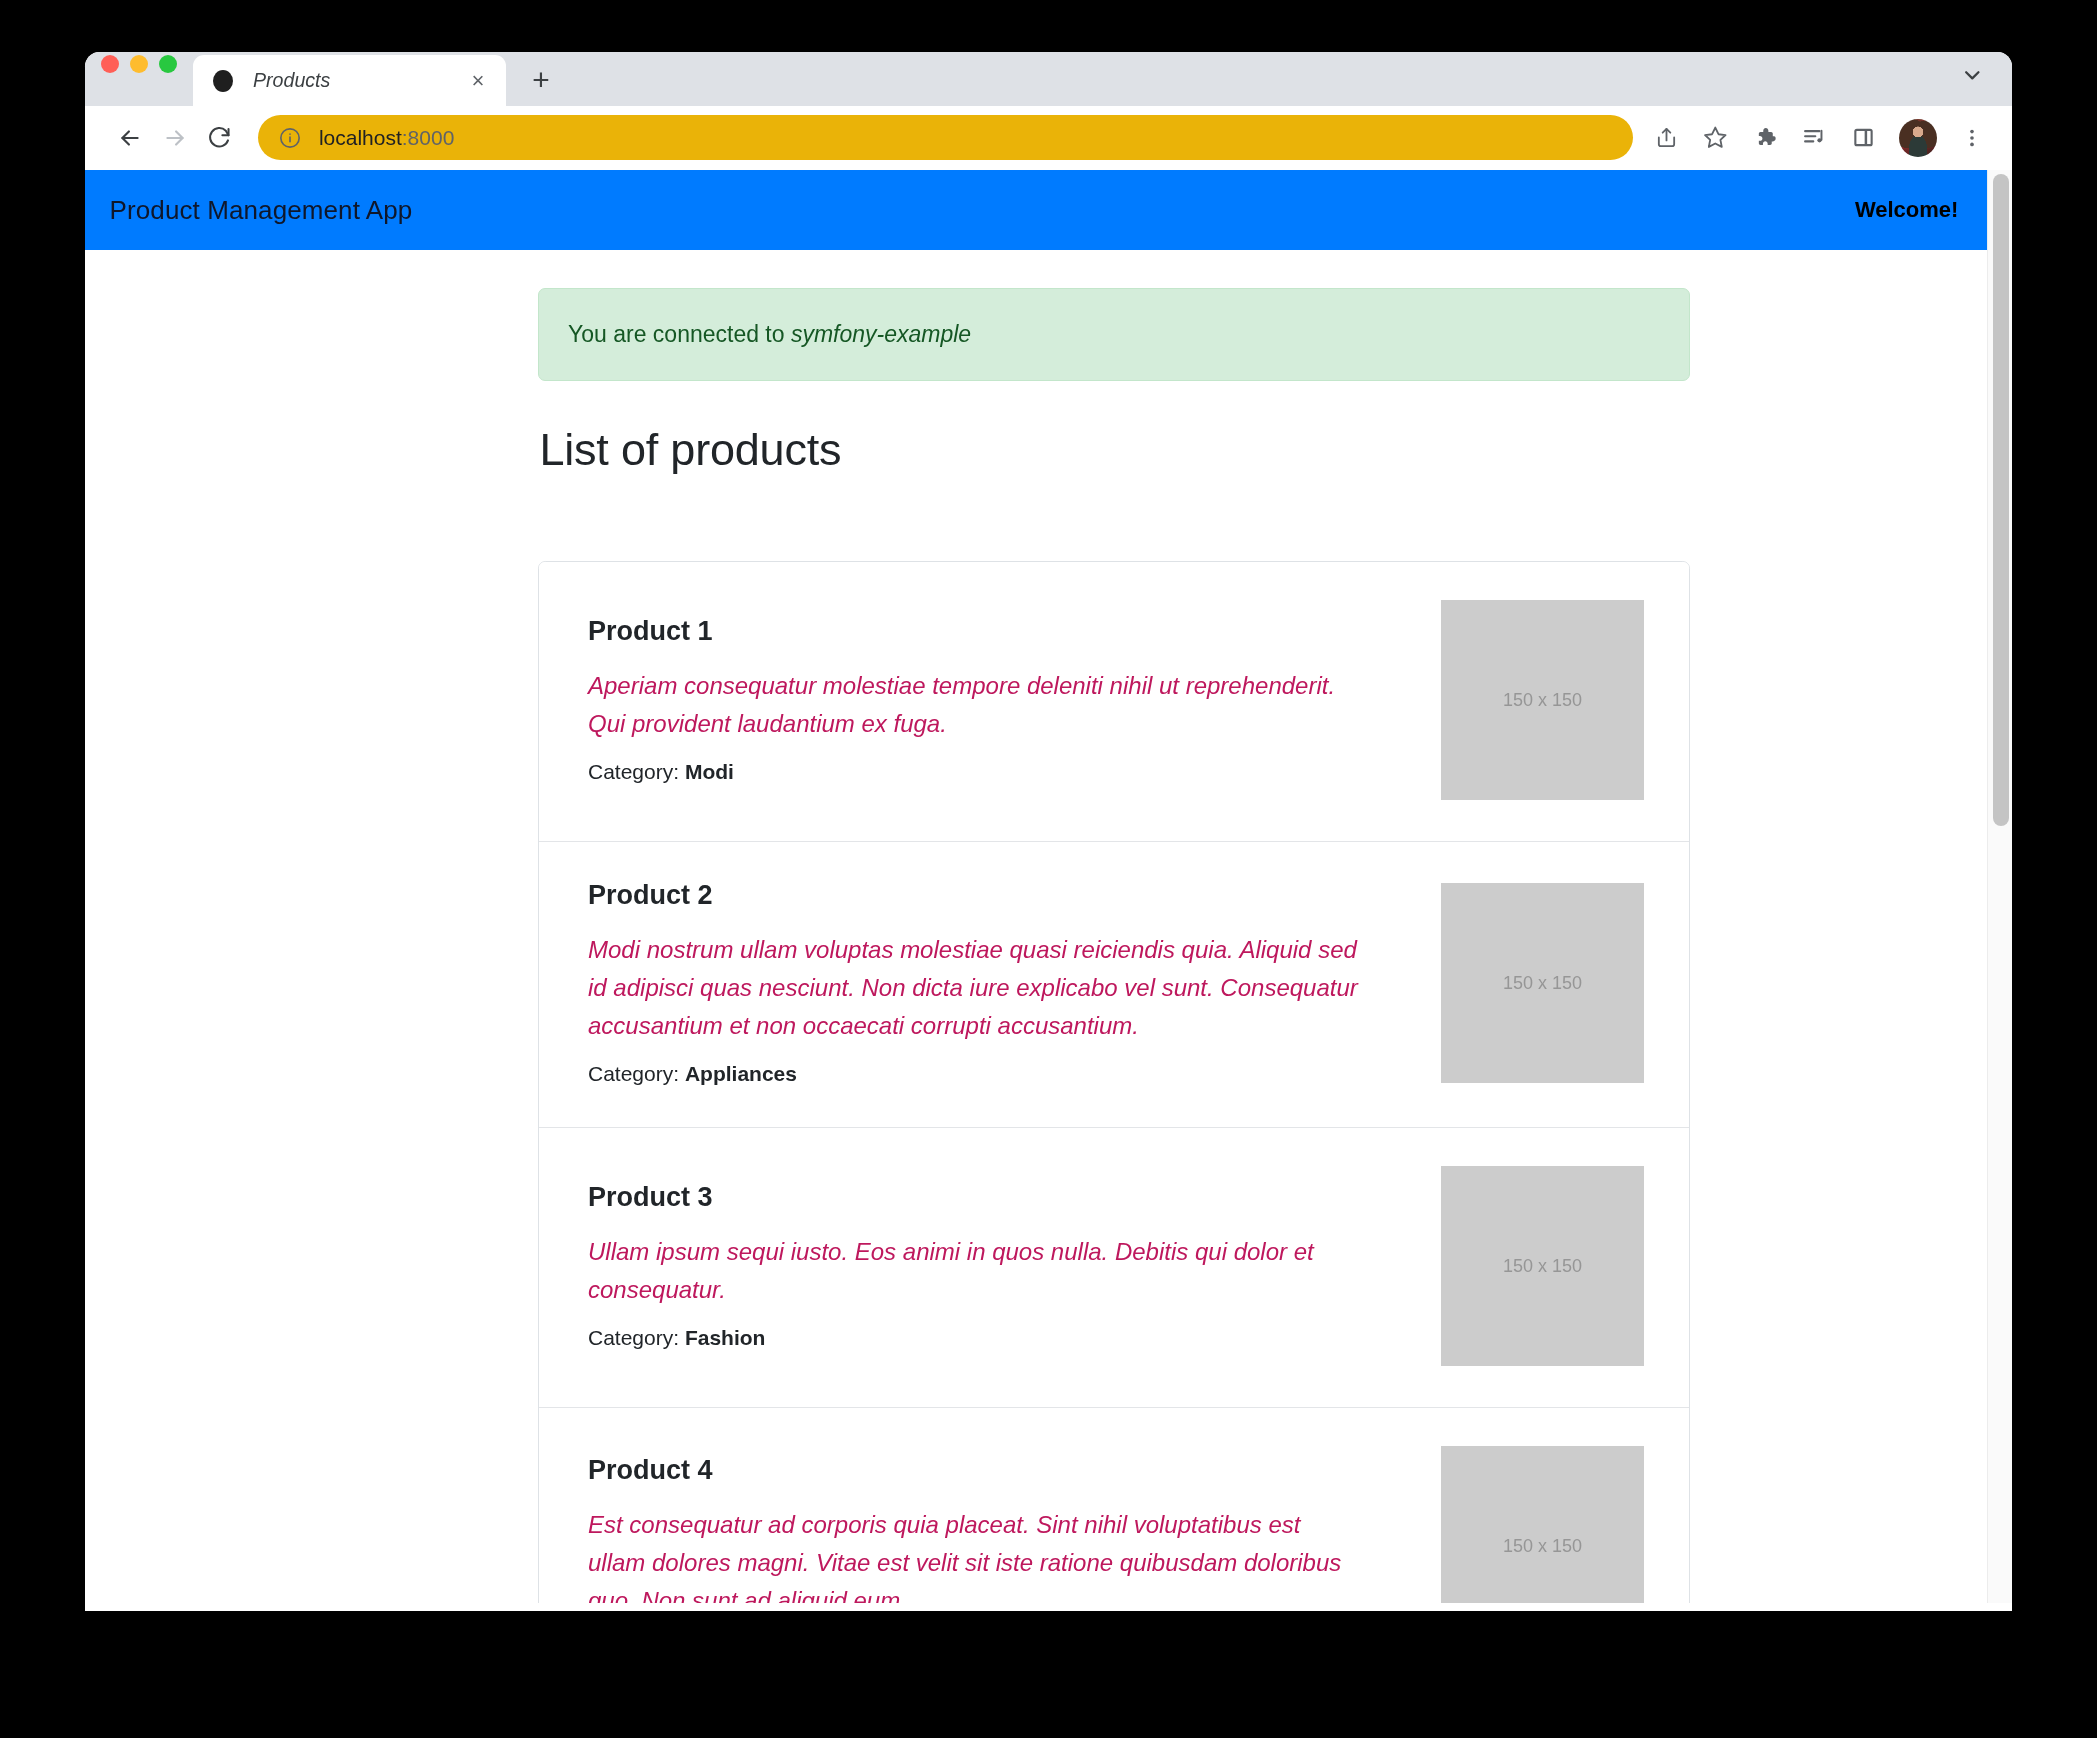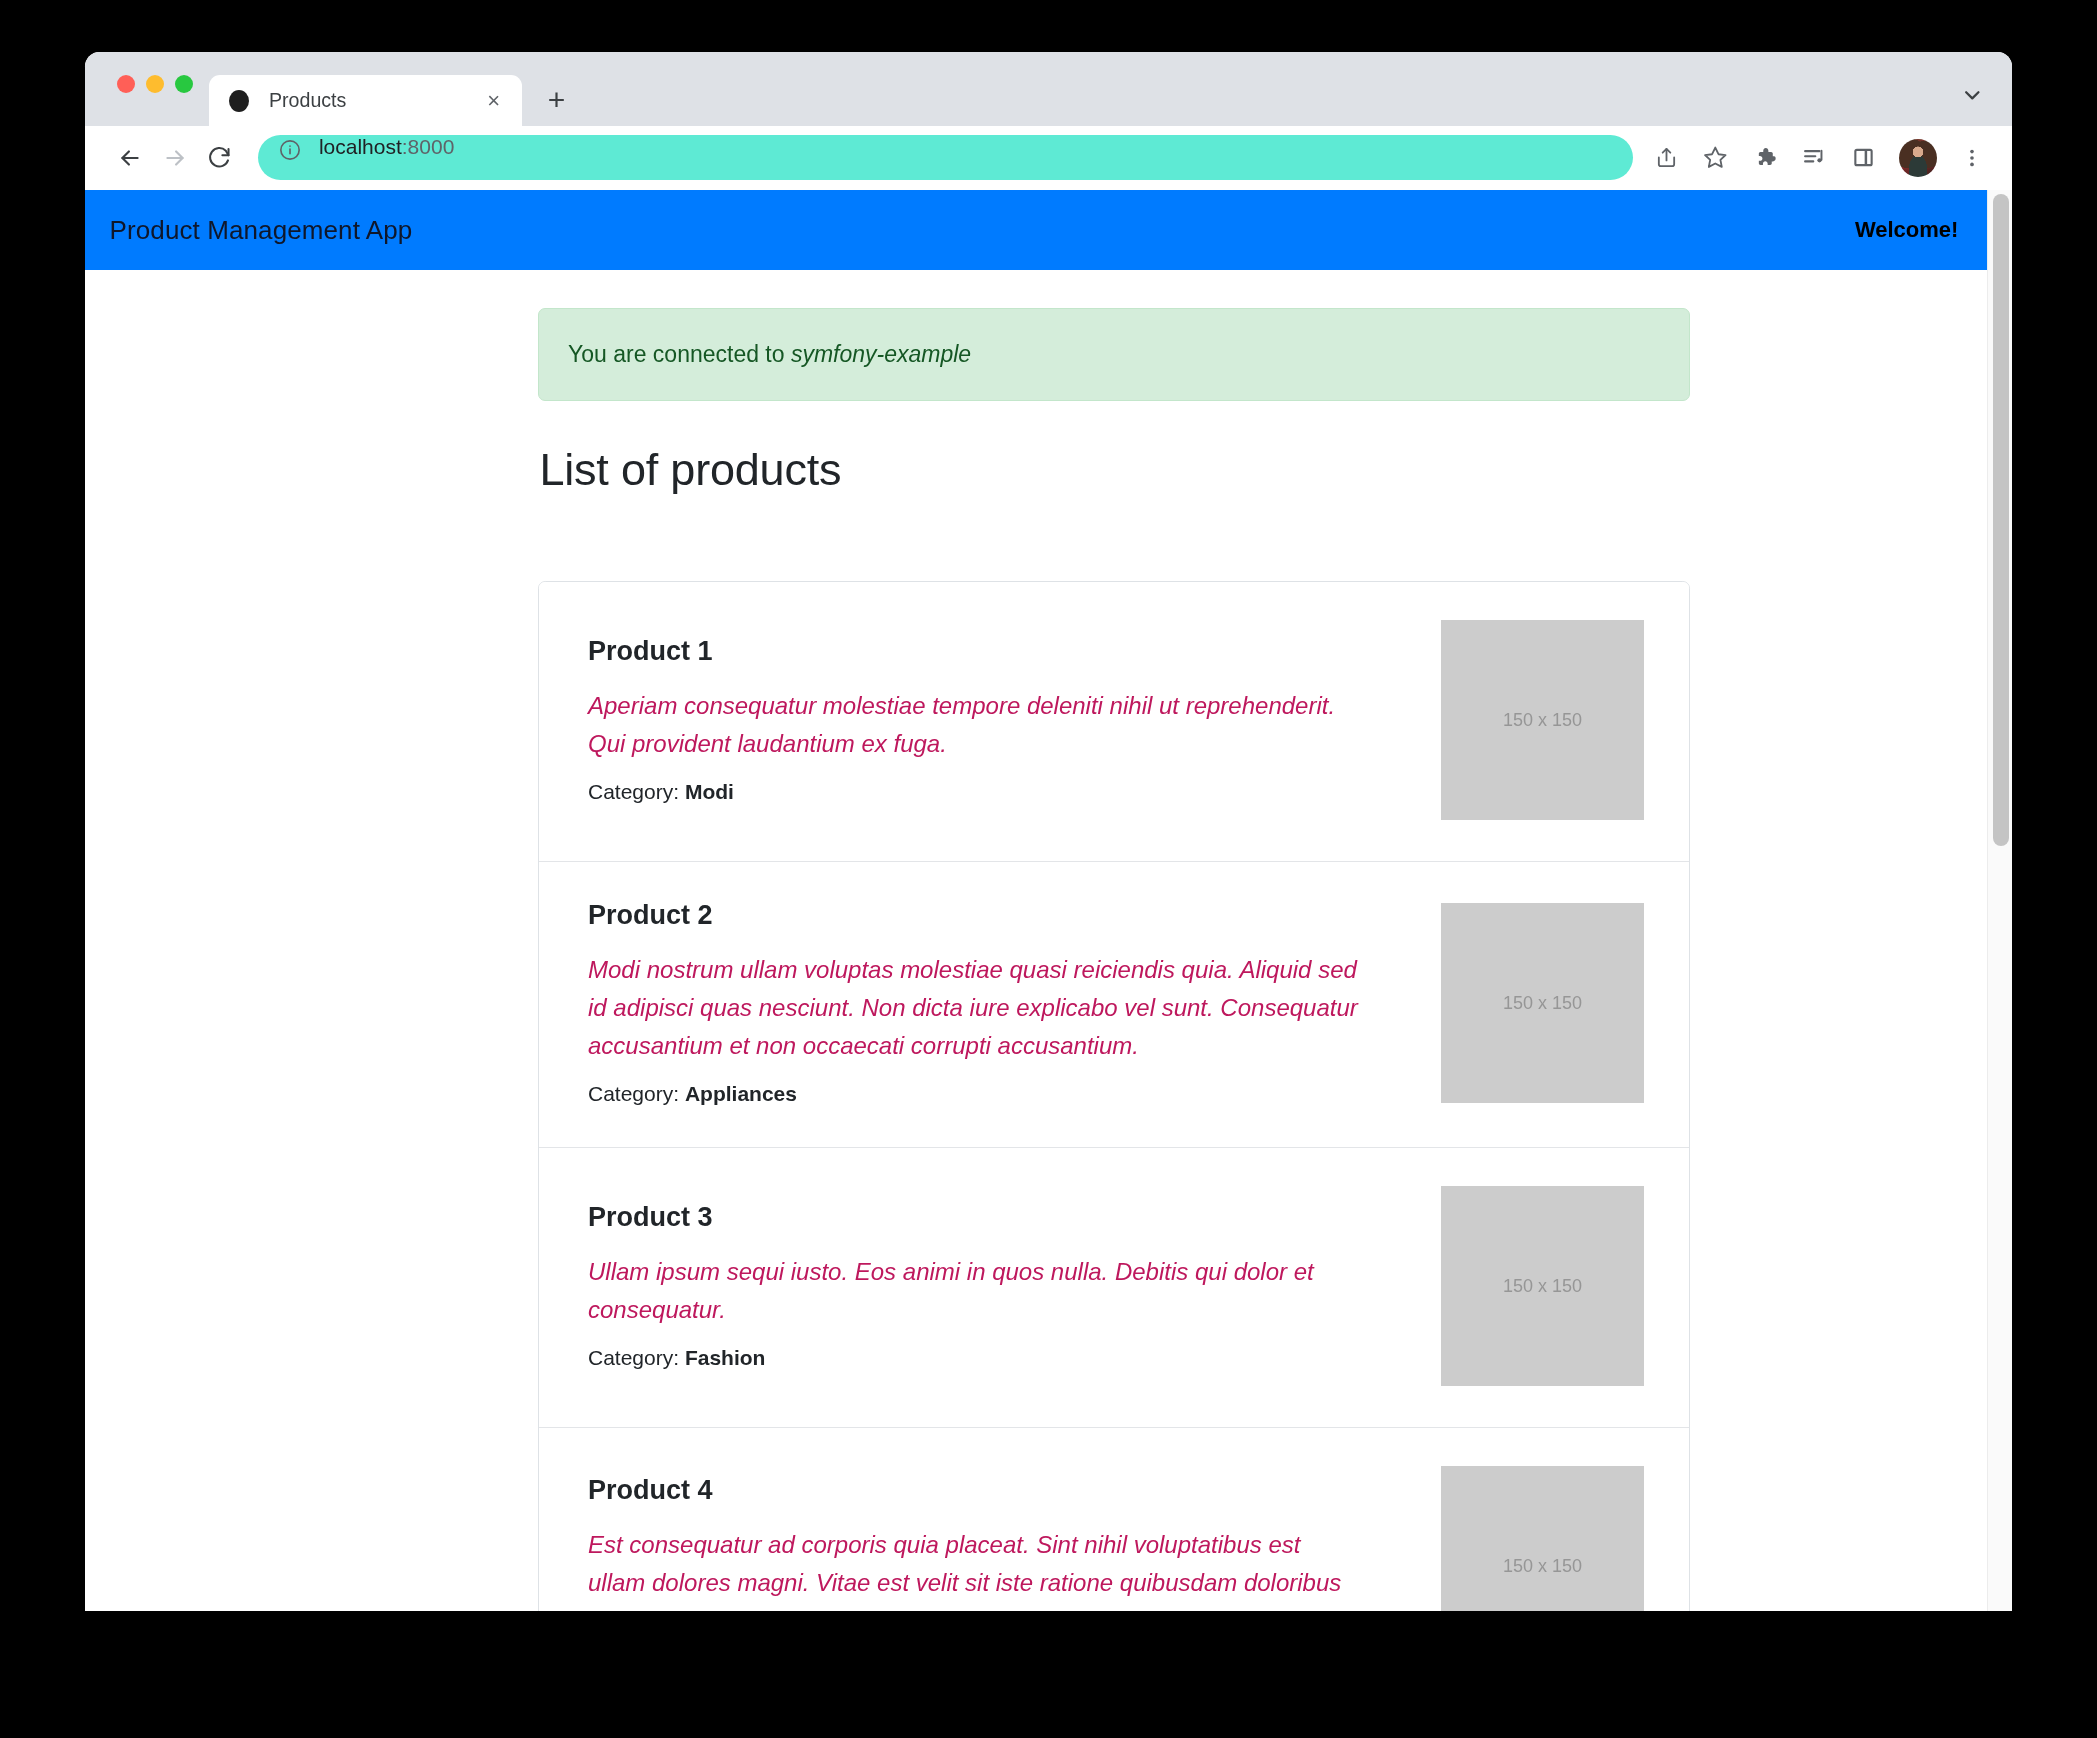--- a/index.html
+++ b/index.html
@@ -19,25 +19,26 @@
     width: 1927px; height: 1559px;
     background: #ffffff;
     border-radius: 14.5px 14.5px 0 0;
     overflow: hidden;
     box-shadow: 0 4.3px 24.6px rgba(0,0,0,0.35);
   }
 
   
   #tab-strip {
     position: relative;
-    height: 74px;
+    height: 54px;
     background: #dee1e6;
     display: flex;
     align-items: flex-end;
-    padding-left: 32px;
+    padding-left: 16px;
+    font-style: italic;
   }
   .traffic-lights {
     display: flex; align-items: center; gap: 11px;
     height: 62px; padding-bottom: 22px; padding-right: 16px;
   }
   .light { width: 18px; height: 18px; border-radius: 50%; }
   .light.red { background: #ff5f57; }
   .light.yellow { background: #febc2e; }
   .light.green { background: #28c840; }
 
@@ -88,23 +89,23 @@
     width: 45px; height: 45px;
     display: flex; align-items: center; justify-content: center;
     color: #3c4043; flex: 0 0 auto;
   }
   .nav-btn.disabled { color: #bdc1c6; }
   #omnibox {
     flex: 1 1 auto;
     height: 45px;
     margin-left: 16px;
     margin-right: 13px;
-    background: #5eead4;
+    background: #eab308;
     border-radius: 22.5px;
-    display: flex; 
+    display: flex; align-items: center;
     padding: 0 17.4px;
     max-width: 1376px;
   }
   #site-info-icon {
     width: 29px; height: 29px; flex: 0 0 auto;
     display: flex; align-items: center; justify-content: center;
     color: #5f6368;
   }
   #omnibox-url {
     margin-left: 14.5px;

